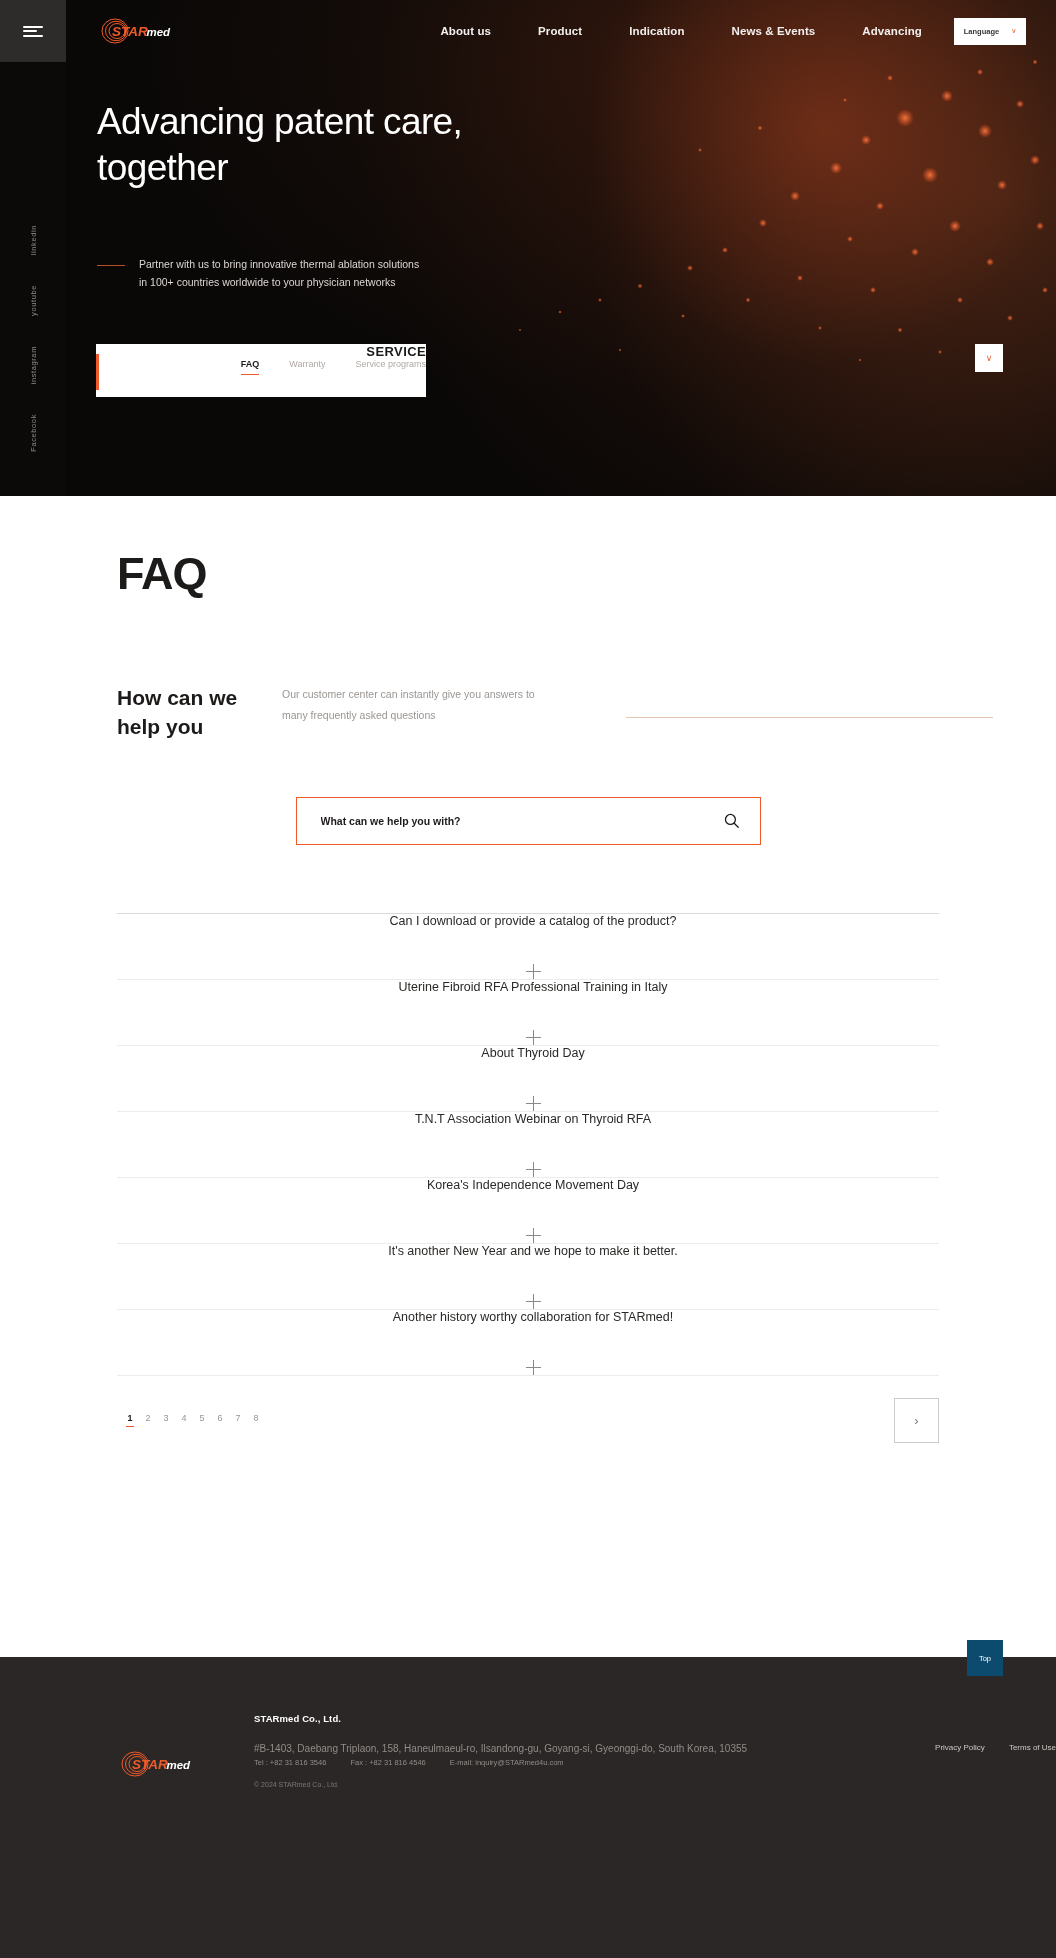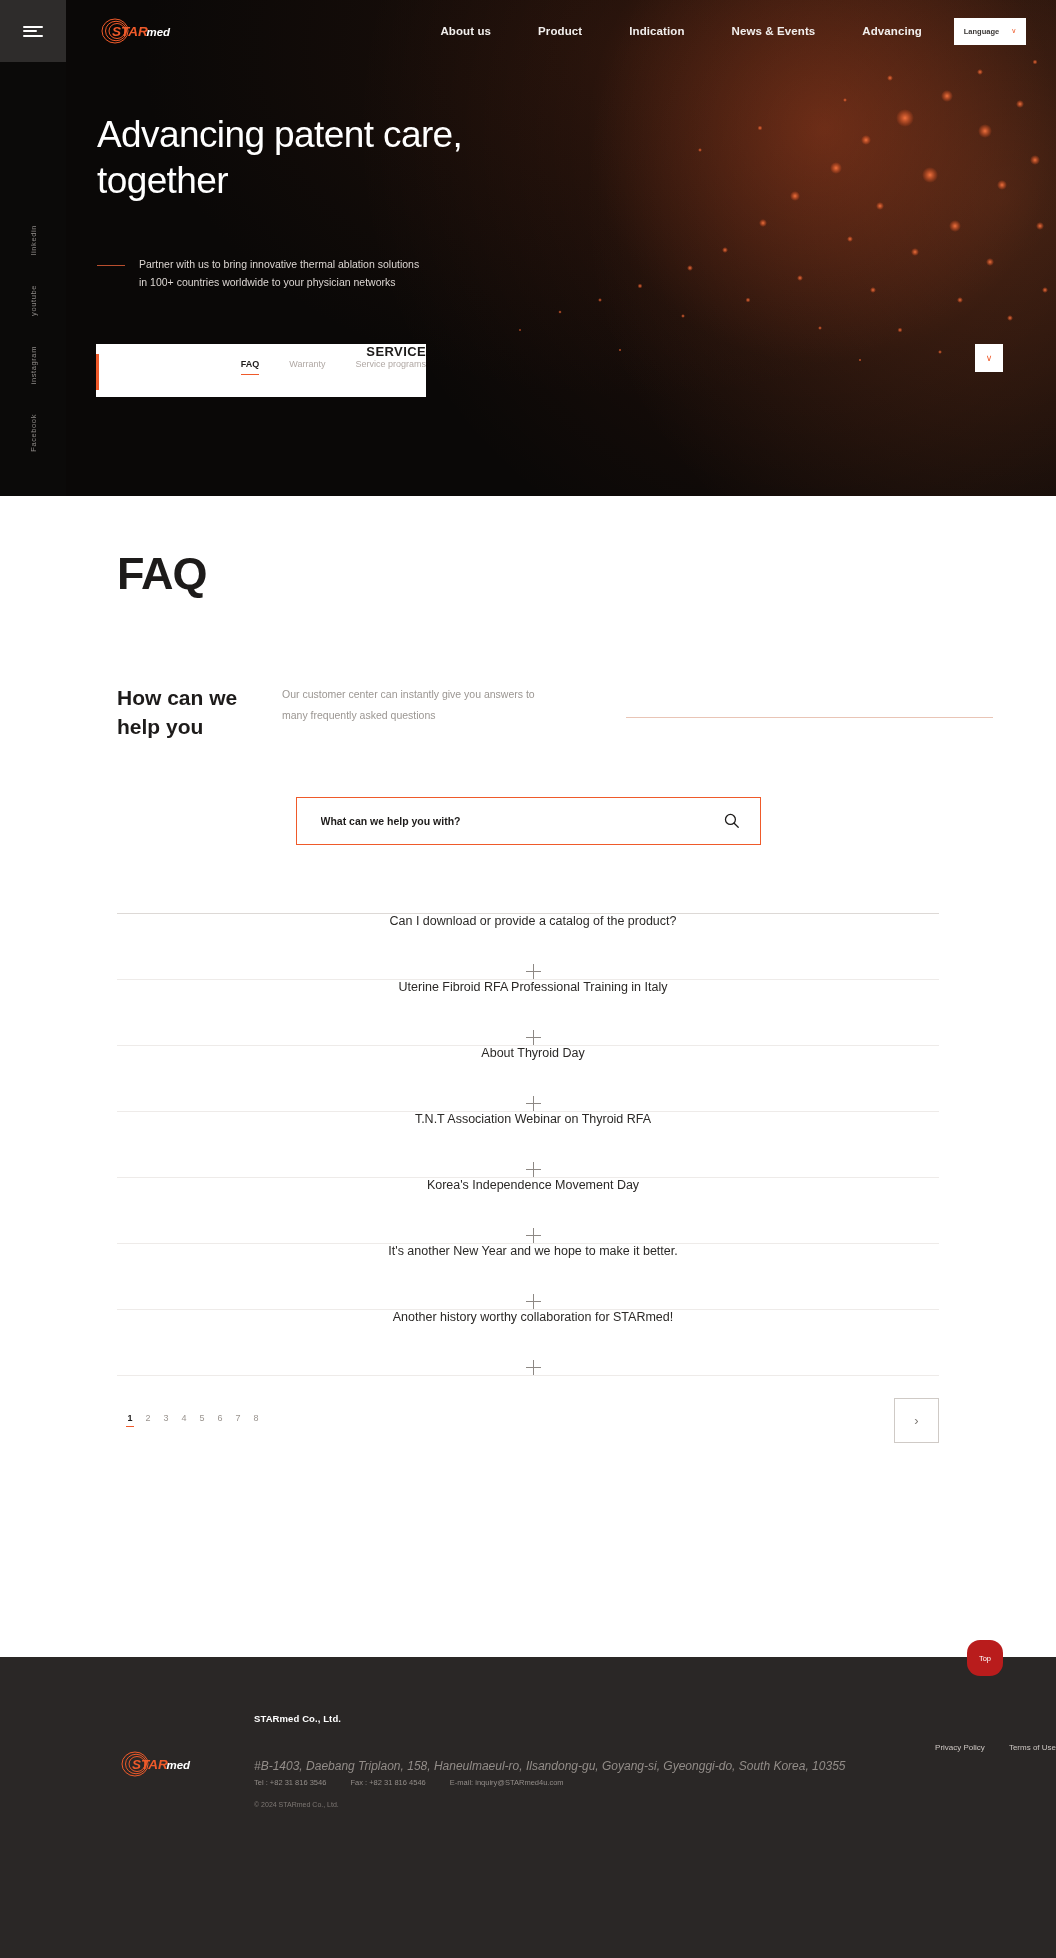--- a/index.html
+++ b/index.html
@@ -72,21 +72,21 @@
     margin-left:32px; margin-right:30px;
     width:72px; height:27px; background:#fff;
     display:flex; align-items:center; justify-content:center; gap:12px;
     cursor:pointer;
   }
   .lang-box .lab { font-size:7.5px; color:#3a3735; font-weight:600; }
   .lang-box .chev { font-size:7px; color:#ef5a2a; }
 
   
   .hero-title {
-    position:absolute; left:97px; top:112px;
+    position:absolute; left:97px; top:99px;
     font-size:37px; line-height:1.24; font-weight:400; color:#fff;
     letter-spacing:-0.6px;
     z-index:5;
   }
   .hero-sub-wrap {
     position:absolute; left:97px; top:255px; z-index:5;
     display:flex; align-items:flex-start;
   }
   .hero-rule { width:28px; height:1px; background:#b94e2e; margin-top:10px; }
   .hero-sub {
@@ -171,34 +171,34 @@
   }
   .pager-next {
     width:45px; height:45px; border:1px solid #cfcac6; background:#fff;
     display:flex; align-items:center; justify-content:center; cursor:pointer;
   }
   .pager-next .chev { font-size:13px; color:#7d7873; }
 
   
   .top-btn {
     position:absolute; left:967px; top:1640px; width:36px; height:36px;
-    background:#b91c1c; color:#fff; font-size:7.5px;
-    display:flex; align-items:center; justify-content:center; z-index:12; cursor:pointer;border-radius:13px;
+    background:#0c4a6e; color:#fff; font-size:7.5px;
+    display:flex; align-items:center; justify-content:center; z-index:12; cursor:pointer;
   }
 
   
   .footer {
     position:absolute; top:1657px; left:0; width:1056px; height:301px;
     background:#2a2726; color:#b4aeaa;
   }
   .footer-inner { display:flex; padding:56px 63px 0 117px; position:relative; }
   .footer-logo { width:84px; height:30px; position:relative; margin-top:36px; }
   .footer-text { margin-left:53px; }
   .footer-company { font-size:9.5px; font-weight:700; color:#fff; letter-spacing:.1px; }
-  .footer-addr { margin-top:31px; font-size:12px; color:#928c88; line-height:1.9;font-style:italic; }
+  .footer-addr { margin-top:15px; font-size:10px; color:#928c88; line-height:1.9; }
   .footer-contact { font-size:7.5px; color:#928c88; }
   .footer-contact span { margin-right:22px; }
   .footer-copy { margin-top:14px; font-size:7px; color:#7d7773; }
   .footer-links { position:absolute; right:0; top:86px; display:flex; gap:24px; }
   .footer-links a { font-size:8px; color:#cdc7c3; text-decoration:none; }
 
   .logo-svg { display:block; }
 </style>
 </head>
 <body>

